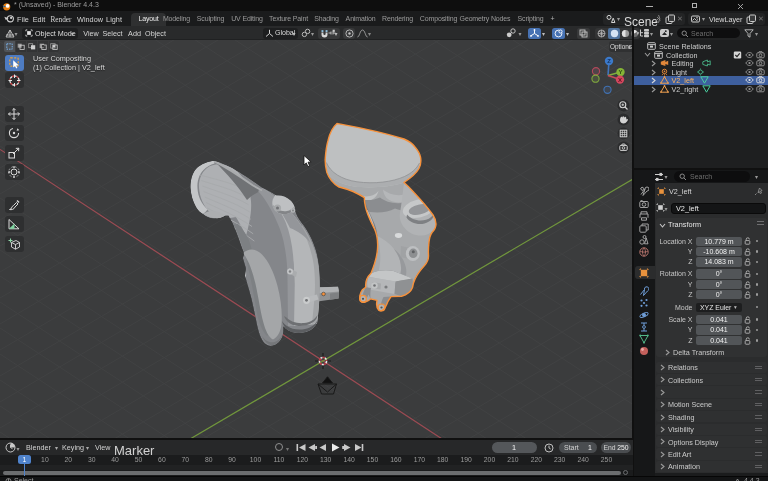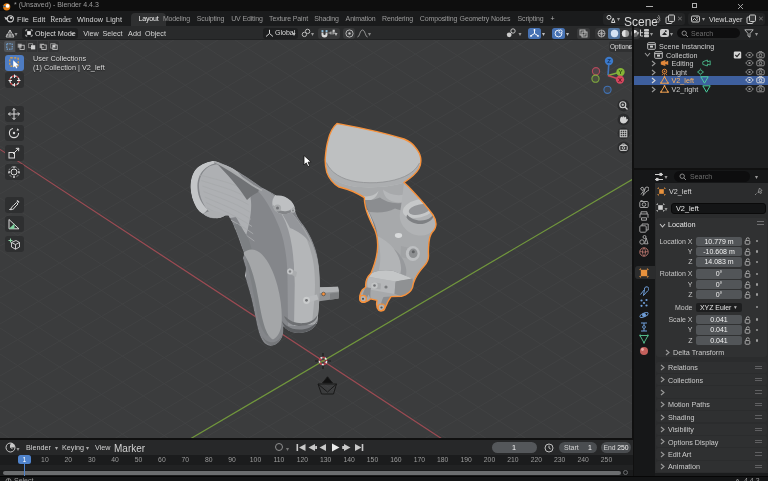--- a/index.html
+++ b/index.html
@@ -410,21 +410,21 @@
 <svg class="abs" style="left:39px;top:3px" width="8" height="7" viewBox="0 0 8 7">
         <rect x="0.7" y="0.7" width="4.4" height="4.4" fill="#9c9c9c"></rect>
         <rect x="2.8" y="2" width="4.4" height="4.4" fill="none" stroke="#cfcfcf" stroke-width="0.8"></rect>
         <rect x="2.8" y="2" width="2.3" height="2.4" fill="#3a3a3a"></rect>
       </svg>
 <svg class="abs" style="left:50px;top:3px" width="8" height="7" viewBox="0 0 8 7">
         <rect x="0.7" y="0.7" width="4.4" height="4.4" fill="none" stroke="#9c9c9c" stroke-width="0.8"></rect>
         <rect x="2.8" y="2" width="4.4" height="4.4" fill="none" stroke="#cfcfcf" stroke-width="0.8"></rect>
         <rect x="2.9" y="2.1" width="2.2" height="2.3" fill="#cfcfcf"></rect>
       </svg>
-<div class="abs txt" style="left:33px;top:14px;font-size:7.3px;color:#d8d8d8;text-shadow:0 1px 1px rgba(0,0,0,0.5);">User Collections</div>
+<div class="abs txt" style="left:33px;top:14px;font-size:7.3px;color:#d8d8d8;text-shadow:0 1px 1px rgba(0,0,0,0.5);">User Compositing</div>
       <div class="abs txt" style="left:33px;top:22.8px;font-size:7.3px;color:#d8d8d8;text-shadow:0 1px 1px rgba(0,0,0,0.5);">(1) Collection | V2_left</div>
       <div class="abs" style="left:608.5px;top:1px;width:24.5px;height:11px;background:#303132;border-radius:3px 0 0 3px;"></div>
       <div class="abs txt" style="left:610px;top:3.2px;font-size:6.4px;color:#dcdcdc;">Options</div>
       <div class="abs txt" style="left:628px;top:3.8px;font-size:5px;color:#bbb;">▾</div>
       <div class="abs" style="left:4.5px;top:15px;width:19.5px;height:16px;background:#4e7cc2;border-radius:3px;"></div>
       <div class="abs" style="left:4.5px;top:32px;width:19.5px;height:16px;background:#2e2f30;border-radius:3px;"></div>
       <div class="abs" style="left:4.5px;top:66px;width:19.5px;height:16px;background:#2e2f30;border-radius:3px;"></div>
       <div class="abs" style="left:4.5px;top:85px;width:19.5px;height:16px;background:#2e2f30;border-radius:3px;"></div>
       <div class="abs" style="left:4.5px;top:104.5px;width:19.5px;height:16px;background:#2e2f30;border-radius:3px;"></div>
       <div class="abs" style="left:4.5px;top:124px;width:19.5px;height:16px;background:#2e2f30;border-radius:3px;"></div>
@@ -511,21 +511,21 @@
  <path d="M1,0.5 L1,10 L3.3,7.9 L4.9,11.6 L6.6,10.8 L5,7.2 L8.1,6.9 Z" fill="#fff" stroke="#111" stroke-width="0.8"></path>
 </svg>
 </div>
     <div class="abs" style="left:633px;top:40px;width:135px;height:128px;background:#1e1f20;"></div>
     <div class="abs" style="left:633.5px;top:75.5px;width:134.5px;height:9px;background:#3e5f9e;"></div>
     <svg class="abs" style="left:647px;top:41.5px" width="9" height="8" viewBox="0 0 9 8">
 <rect x="0.7" y="0.7" width="7.6" height="6.6" rx="0.8" fill="none" stroke="#cfcfcf" stroke-width="0.9"></rect>
 <path d="M0.7,2.6 L8.3,2.6" stroke="#cfcfcf" stroke-width="0.9"></path>
       <rect x="3" y="3.6" width="3" height="2" fill="#cfcfcf"></rect>
     </svg>
-    <div class="abs txt" style="left:659px;top:41.8px;font-size:7.2px;color:#cdcdcd;">Scene Instancing</div>
+    <div class="abs txt" style="left:659px;top:41.8px;font-size:7.2px;color:#cdcdcd;">Scene Relations</div>
     <svg class="abs" style="left:643.5px;top:51px" width="7" height="7" viewBox="0 0 7 7">
       <path d="M1,2 L3.5,5 L6,2" stroke="#9a9a9a" stroke-width="1.1" fill="none"></path>
     </svg>
     <svg class="abs" style="left:654px;top:50.5px" width="9" height="8" viewBox="0 0 9 8">
 <rect x="0.7" y="0.7" width="7.6" height="6.6" rx="0.8" fill="none" stroke="#cfcfcf" stroke-width="0.9"></rect>
 <path d="M0.7,2.6 L8.3,2.6" stroke="#cfcfcf" stroke-width="0.9"></path>
       <rect x="3" y="3.6" width="3" height="2" fill="#cfcfcf"></rect>
     </svg>
     <div class="abs txt" style="left:666px;top:50.8px;font-size:7.2px;color:#cdcdcd;">Collection</div>
     <svg class="abs" style="left:733px;top:50.5px" width="9" height="8" viewBox="0 0 9 8">
@@ -712,21 +712,21 @@
 <rect x="2.2" y="2.2" width="4.6" height="4.6" fill="#cfcfcf"></rect>
       <path d="M1,2 L1,1 L2,1 M7,1 L8,1 L8,2 M8,7 L8,8 L7,8 M2,8 L1,8 L1,7" stroke="#cfcfcf" stroke-width="0.9" fill="none"></path>
     </svg>
     <div class="abs txt" style="left:664.5px;top:204.5px;font-size:6px;color:#999;">▾</div>
     <div class="abs" style="left:671px;top:202.5px;width:95px;height:11px;background:#141516;border-radius:3px;border:0.5px solid #0a0a0a;"></div>
     <div class="abs txt" style="left:676px;top:204px;font-size:7.3px;color:#e9e9e9;">V2_left</div>
     <div class="abs" style="left:656px;top:217.5px;width:111px;height:139.5px;background:#303132;border-radius:3px;"></div>
     <svg class="abs" style="left:658.5px;top:221.5px" width="7" height="7" viewBox="0 0 7 7">
       <path d="M1,2 L3.5,5 L6,2" stroke="#c9c9c9" stroke-width="1.1" fill="none"></path>
     </svg>
-    <div class="abs txt" style="left:668px;top:219.8px;font-size:7.3px;color:#e4e4e4;">Location</div>
+    <div class="abs txt" style="left:668px;top:219.8px;font-size:7.3px;color:#e4e4e4;">Transform</div>
     <div class="abs" style="left:757px;top:221px;width:7px;height:1.2px;background:#6e6e70;"></div>
     <div class="abs" style="left:757px;top:224px;width:7px;height:1.2px;background:#6e6e70;"></div>
     <div class="abs txt" style="left:692.5px;top:237.6px;font-size:7px;color:#c6c6c6;transform:translateX(-100%);">Location X</div>
     <div class="abs" style="left:696px;top:236.5px;width:45.5px;height:9.4px;background:#525558;border-radius:2px;"></div>
     <div class="abs txt" style="left:719px;top:237.6px;font-size:7px;color:#f1f1f1;transform:translateX(-50%);">10.779 m</div>
     <svg class="abs" style="left:744px;top:237.3px" width="8" height="8" viewBox="0 0 8 8">
       <rect x="1.2" y="3.6" width="4.6" height="3.6" rx="0.7" fill="none" stroke="#b5b5b5" stroke-width="0.9"></rect>
       <path d="M2.2,3.6 L2.2,2.4 a1.6,1.6 0 0 1 3.2,0" fill="none" stroke="#b5b5b5" stroke-width="0.9"></path>
     </svg>
     <div class="abs" style="left:755.5px;top:239.7px;width:2.8px;height:2.8px;border-radius:50%;background:#9b9b9b;"></div>
@@ -821,21 +821,21 @@
     <svg class="abs" style="left:659px;top:388.69999999999993px" width="7" height="7" viewBox="0 0 7 7">
       <path d="M2,1 L5,3.5 L2,6" stroke="#9a9a9a" stroke-width="1.1" fill="none"></path>
     </svg>
     <div class="abs txt" style="left:668px;top:387.9px;font-size:7.2px;color:#cbcbcb;margin-top:48px;">Instancing</div>
     <div class="abs" style="left:755px;top:390.29999999999995px;width:7px;height:1.1px;background:#606062;"></div>
     <div class="abs" style="left:755px;top:392.79999999999995px;width:7px;height:1.1px;background:#606062;"></div>
     <div class="abs" style="left:656px;top:398.69999999999993px;width:111px;height:11.4px;background:#2f3031;border-radius:2.5px;"></div>
     <svg class="abs" style="left:659px;top:401.0999999999999px" width="7" height="7" viewBox="0 0 7 7">
       <path d="M2,1 L5,3.5 L2,6" stroke="#9a9a9a" stroke-width="1.1" fill="none"></path>
     </svg>
-    <div class="abs txt" style="left:668px;top:400.29999999999995px;font-size:7.2px;color:#cbcbcb;">Motion Paths</div>
+    <div class="abs txt" style="left:668px;top:400.29999999999995px;font-size:7.2px;color:#cbcbcb;">Motion Scene</div>
     <div class="abs" style="left:755px;top:402.69999999999993px;width:7px;height:1.1px;background:#606062;"></div>
     <div class="abs" style="left:755px;top:405.19999999999993px;width:7px;height:1.1px;background:#606062;"></div>
     <div class="abs" style="left:656px;top:411.0999999999999px;width:111px;height:11.4px;background:#2f3031;border-radius:2.5px;"></div>
     <svg class="abs" style="left:659px;top:413.4999999999999px" width="7" height="7" viewBox="0 0 7 7">
       <path d="M2,1 L5,3.5 L2,6" stroke="#9a9a9a" stroke-width="1.1" fill="none"></path>
     </svg>
     <div class="abs txt" style="left:668px;top:412.69999999999993px;font-size:7.2px;color:#cbcbcb;">Shading</div>
     <div class="abs" style="left:755px;top:415.0999999999999px;width:7px;height:1.1px;background:#606062;"></div>
     <div class="abs" style="left:755px;top:417.5999999999999px;width:7px;height:1.1px;background:#606062;"></div>
     <div class="abs" style="left:656px;top:423.4999999999999px;width:111px;height:11.4px;background:#2f3031;border-radius:2.5px;"></div>
@@ -872,21 +872,21 @@
     <div class="abs" style="left:0;top:439.5px;width:633px;height:15.5px;background:#272829;"></div>
     <svg class="abs" style="left:4.5px;top:441.5px" width="11" height="11" viewBox="0 0 11 11">
 <circle cx="5.5" cy="5.5" r="4.5" fill="none" stroke="#c9c9c9" stroke-width="1"></circle>
 <path d="M5.5,5.5 L5.5,2.7 M5.5,5.5 L7.5,6.7" stroke="#c9c9c9" stroke-width="1"></path>
 <path d="M5.5,1 A4.5,4.5 0 0 1 10,5.5 L5.5,5.5 Z" fill="#c9c9c9"></path>
     </svg>
     <div class="abs txt" style="left:16.5px;top:444.5px;font-size:6px;color:#999;">▾</div>
     <div class="abs txt" style="left:26px;top:443px;font-size:7.2px;color:#d2d2d2;">Blender</div>
     <div class="abs txt" style="left:62px;top:443px;font-size:7.2px;color:#d2d2d2;">Keying</div>
     <div class="abs txt" style="left:95px;top:443px;font-size:7.2px;color:#d2d2d2;">View</div>
-    <div class="abs txt" style="left:114px;top:443px;font-size:10px;color:#d2d2d2;">Marker</div>
+    <div class="abs txt" style="left:114px;top:443px;font-size:13px;color:#d2d2d2;">Marker</div>
     <div class="abs txt" style="left:55px;top:444px;font-size:6px;color:#aaa;">▾</div>
     <div class="abs txt" style="left:86px;top:444px;font-size:6px;color:#aaa;">▾</div>
     <div class="abs" style="left:275px;top:443px;width:8px;height:8px;border:1.4px solid #8f8f8f;border-radius:50%;"></div>
     <div class="abs txt" style="left:286px;top:444.5px;font-size:6px;color:#777;">▾</div>
     <svg class="abs" style="left:296px;top:443px" width="72" height="9" viewBox="0 0 72 9">
 <g fill="#c9c9c9">
  <rect x="0.5" y="1" width="1.6" height="7"></rect>
         <path d="M9.5,1 L3,4.5 L9.5,8 Z"></path>
  <path d="M19,1 L12.5,4.5 L19,8 Z"></path>
         <rect x="19.2" y="3" width="1.8" height="3"></rect>

